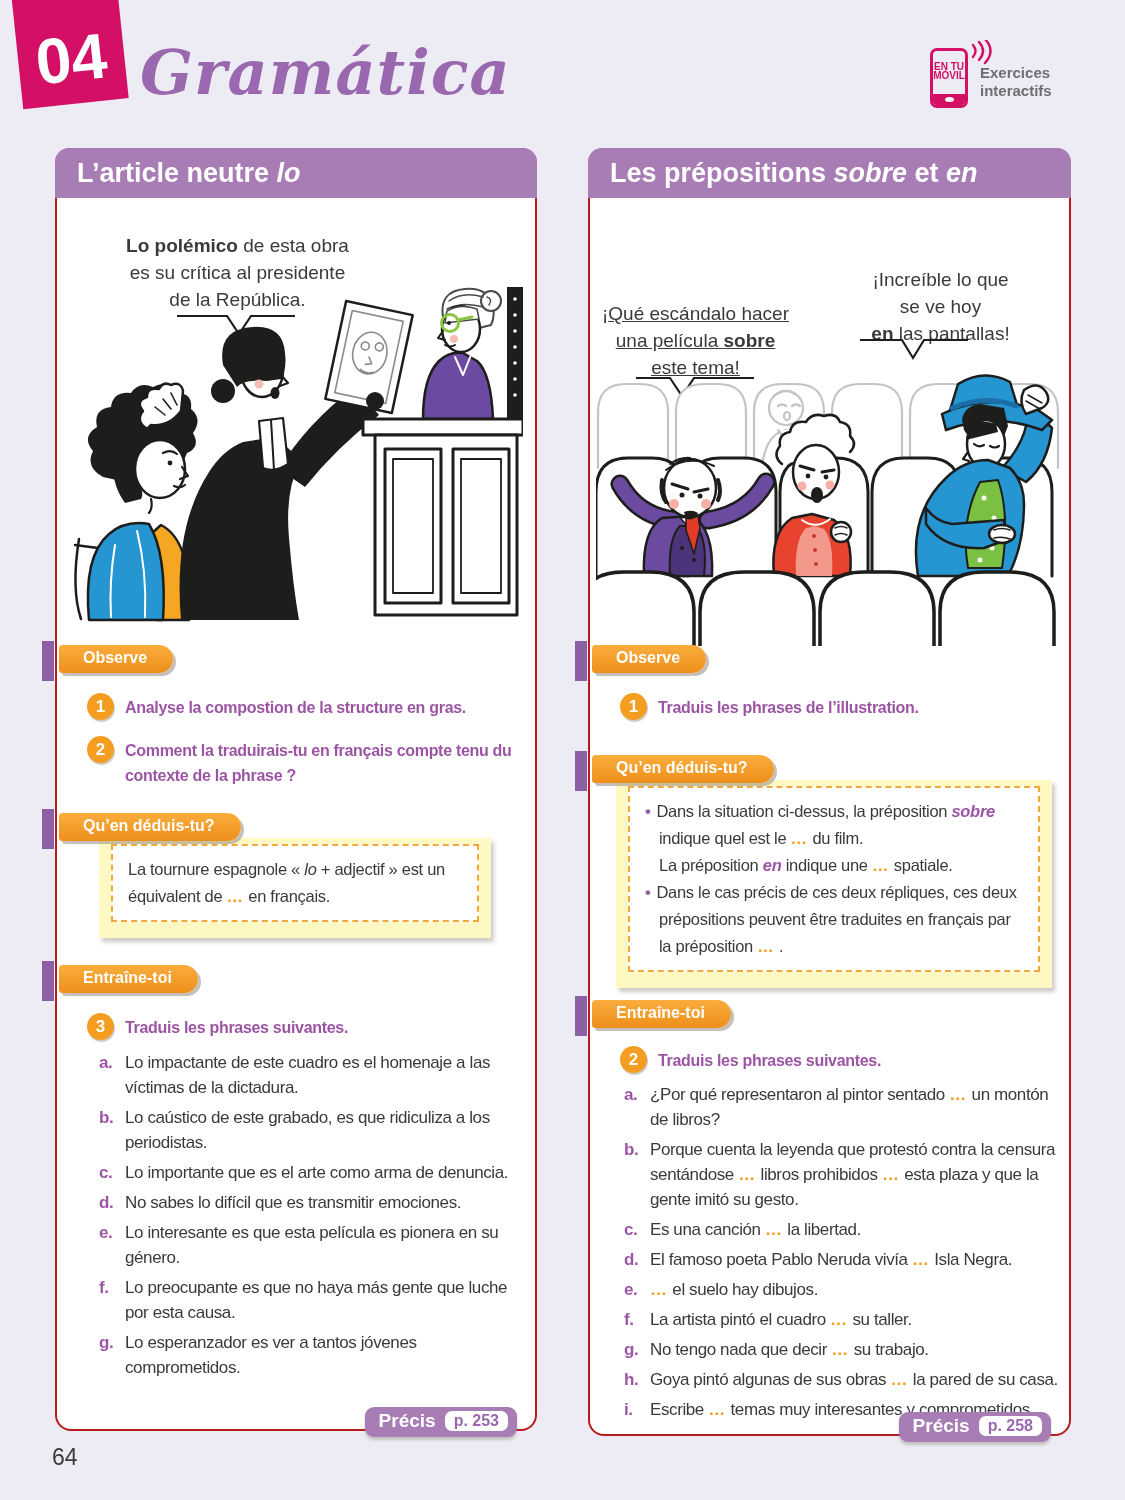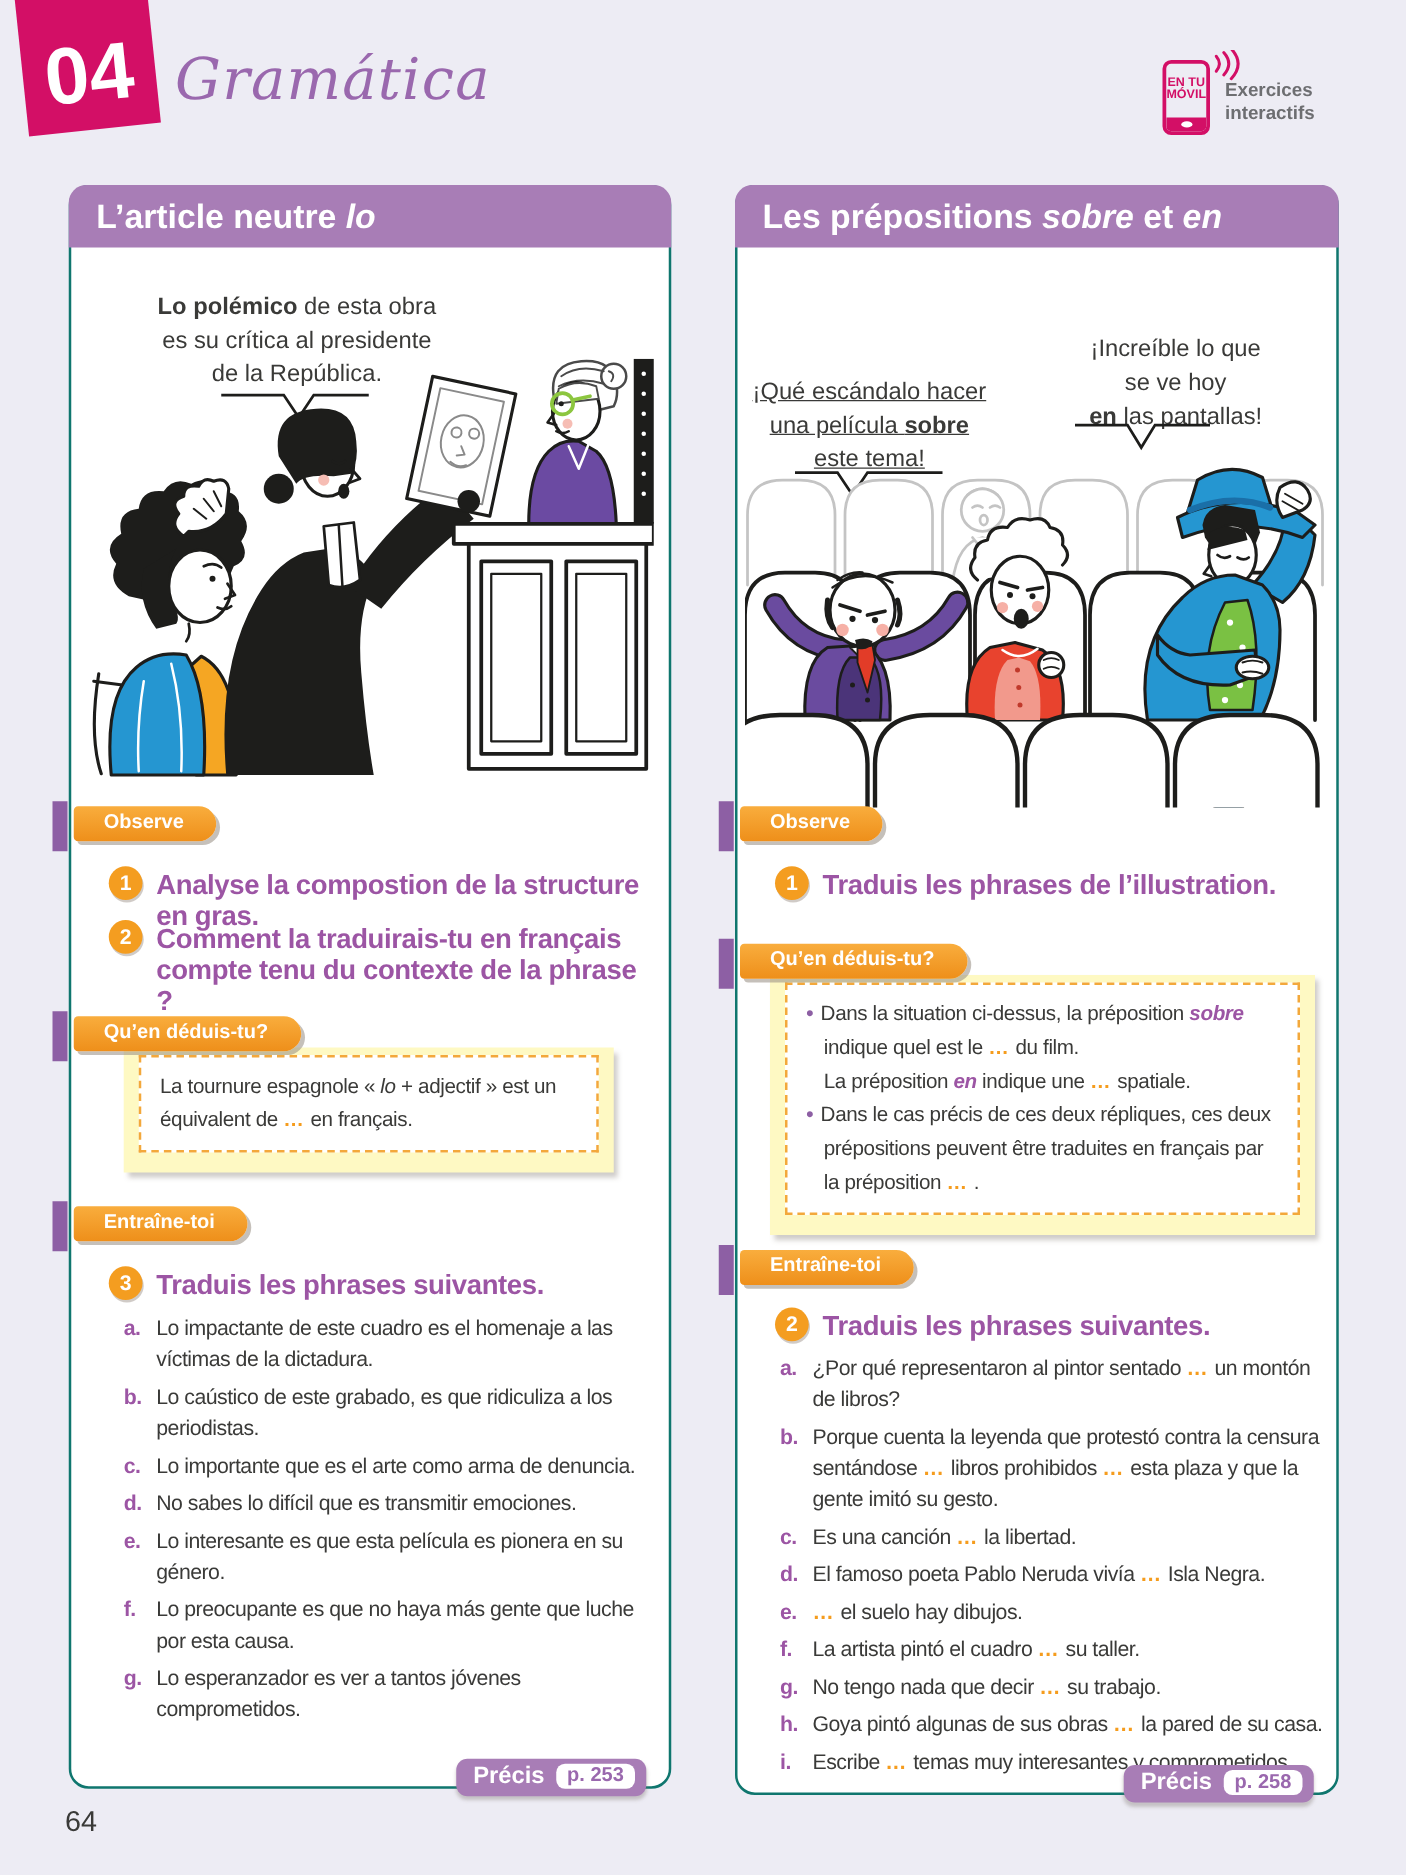--- a/index.html
+++ b/index.html
@@ -4,52 +4,52 @@
 <style>
   html,body{margin:0;padding:0;}
   .page{position:relative;width:1125px;height:1500px;background:#edecf4;overflow:hidden;
         font-family:"Liberation Sans",sans-serif;color:#3a3a38;}
   .it{font-style:italic;} .bld{font-weight:700;}
   
   .badge04{position:absolute;left:16px;top:-30px;width:106px;height:134px;background:#d30f66;
            transform:rotate(-6deg);display:flex;align-items:flex-end;justify-content:center;
            padding-bottom:8px;color:#fff;font-size:64px;font-weight:800;box-sizing:border-box;}
   .chapter{position:absolute;left:140px;top:36px;font-family:"DejaVu Serif",serif;
-           font-style:italic;font-weight:400;font-size:46px;color:#9a68ae;letter-spacing:1px;}
+           font-style:italic;font-weight:700;font-size:62px;color:#9a68ae;letter-spacing:1px;}
   .phone{position:absolute;left:930px;top:48px;width:38px;height:60px;border:3px solid #d30f66;
          border-radius:7px;box-sizing:border-box;overflow:hidden;}
   .phone .lbl{margin-top:11px;text-align:center;font-size:10px;font-weight:700;color:#d30f66;line-height:9px;}
   .phone .bottom{position:absolute;left:0;right:0;bottom:0;height:11px;background:#d30f66;}
   .phone .bottom i{position:absolute;left:50%;top:3px;width:9px;height:5px;margin-left:-4.5px;
                    background:#fff;border-radius:50%;display:block;}
   .waves{position:absolute;left:969px;top:40px;}
   .movil-label{position:absolute;left:980px;top:64px;font-size:15px;font-weight:700;
                color:#6d6e71;line-height:18px;}
   
-  .card{position:absolute;top:148px;background:#fff;border:2px solid #0f766e;border-radius:16px;box-sizing:border-box;}
+  .card{position:absolute;top:148px;background:#fff;border:2px solid #b91c1c;border-radius:16px;box-sizing:border-box;}
   .card-left{left:55px;width:482px;height:1283px;}
   .card-right{left:588px;width:483px;height:1288px;}
   .card-title{position:absolute;top:-2px;left:-2px;right:-2px;height:50px;background:#a87db6;
               border-radius:14px 14px 0 0;color:#fff;font-size:27px;font-weight:700;
               line-height:50px;padding-left:22px;}
   
   .speech{position:absolute;text-align:center;font-size:19px;line-height:27px;color:#3a3a38;}
   .ptr{position:absolute;}
   
   .banner{position:absolute;left:-2px;z-index:5;}
   .banner .bar{position:absolute;left:-13px;top:-4px;width:12px;height:40px;background:#8d5fa4;}
   .banner .pill{position:relative;margin-left:4px;display:inline-block;color:#fff;font-weight:700;
                 font-size:16px;padding:4px 26px 6px 24px;border-radius:4px 16px 16px 4px;
                 background:linear-gradient(180deg,#f9ad3d,#ee8f1a);box-shadow:3px 3px 0 rgba(150,140,130,.55);}
   
   .q{position:absolute;display:flex;gap:11px;align-items:flex-start;}
   .num{flex:none;width:27px;height:27px;border-radius:50%;background:#f49d20;color:#fff;
        font-weight:700;font-size:17px;display:flex;align-items:center;justify-content:center;
        box-shadow:1px 2px 0 rgba(150,140,130,.45);}
-  .qtext{color:#9c55a4;font-weight:700;font-size:22px;line-height:25px;letter-spacing:-.3px;padding-top:2px;}
+  .qtext{color:#9c55a4;font-weight:700;font-size:16px;line-height:25px;letter-spacing:-.3px;padding-top:2px;}
   
   .cream{position:absolute;background:#fef9c3;padding:6px 12px 16px 12px;
          box-shadow:3px 4px 4px rgba(125,118,110,.38);box-sizing:border-box;}
   .cream .dash{border:2px dashed #f3a83b;background:#fff;padding:10px 15px;
                font-size:16.5px;line-height:27px;letter-spacing:-.3px;color:#3a3a38;}
   .cream .bullet{color:#8d5fa4;font-weight:700;margin-right:6px;}
   .cream p{margin:0;}
   .cream .hang{padding-left:14px;text-indent:-14px;}
   .dots{color:#f59c1d;font-weight:700;letter-spacing:1px;}
   

